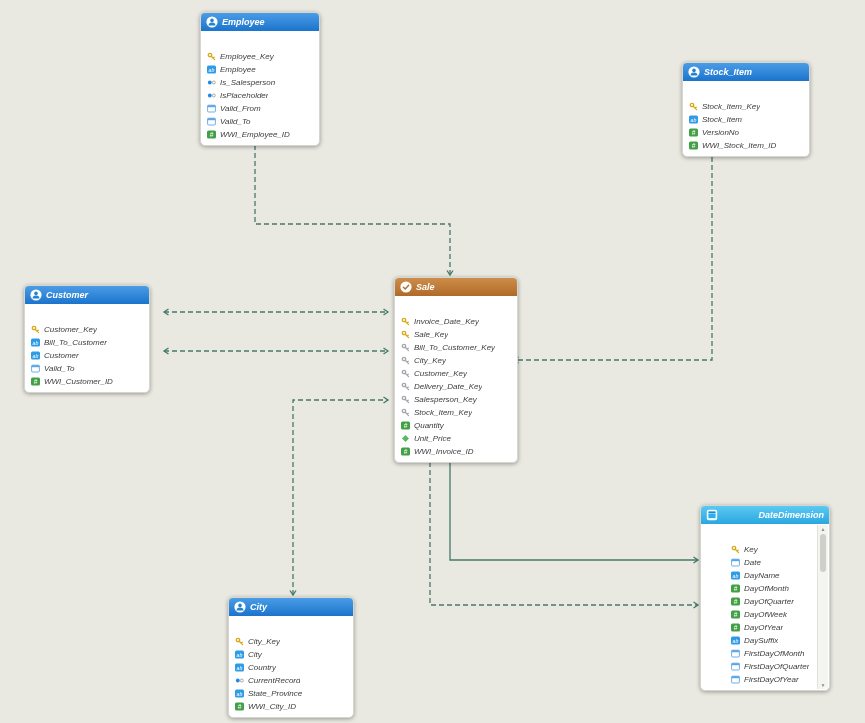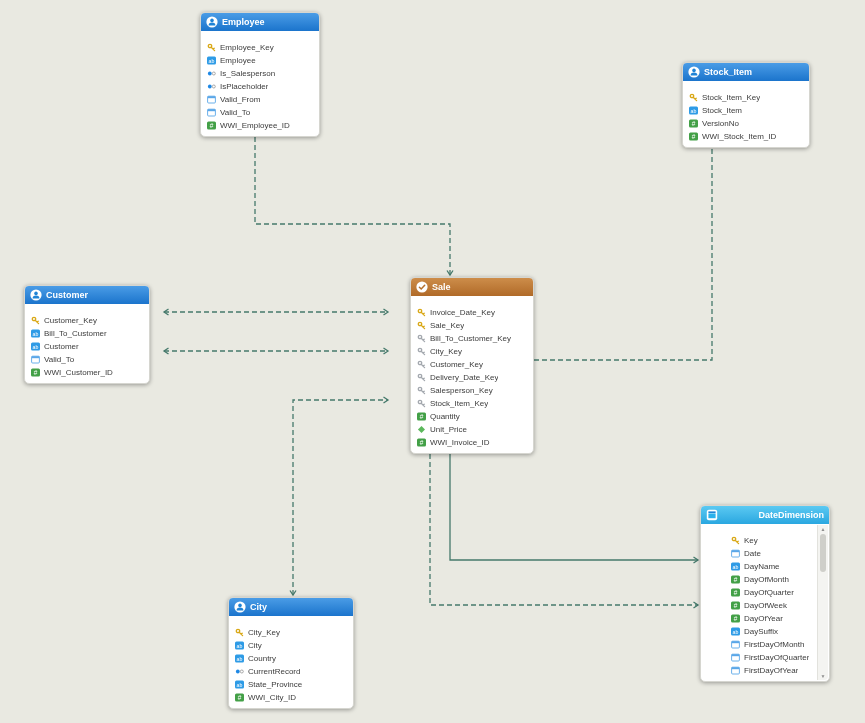--- a/index.html
+++ b/index.html
@@ -13,31 +13,32 @@
   #connections{position:absolute;left:0;top:0;width:865px;height:723px;}
   .conn{fill:none;stroke:#45796b;stroke-width:1.3px;}
   .conn.dashed{stroke-dasharray:5 3;}
   .arrowhead{fill:none;stroke:#45796b;stroke-width:1.3px;}
   .table-card{
     position:absolute;
     background:#ffffff;
     border:1px solid #d6d6d0;
     border-radius:5px;
     box-shadow:0 1px 4px rgba(0,0,0,.35);
+    font-style:italic;
   }
   .table-header{
     height:18px;
     border-radius:4px 4px 0 0;
     display:flex;align-items:center;gap:4px;
     padding:0 5px;
     color:#fff;font-size:9px;font-weight:bold;
     white-space:nowrap;overflow:hidden;
   }
   .hicon{display:inline-flex;width:12px;height:12px;flex:0 0 12px;}
-  .rows{padding:10px 0 4px;}
+  .rows{padding:19px 0 4px;}
   .row{
     height:13px;display:flex;align-items:center;gap:4px;
     padding:0 6px;font-size:8px;color:#3c3c3c;white-space:nowrap;
   }
   .with-scroll .row{padding-right:14px;margin-left:24px;}
   .ficon{display:inline-flex;width:9px;height:9px;flex:0 0 9px;}
   .fname{overflow:hidden;text-overflow:ellipsis;}
   .vscroll{
     position:absolute;top:19px;right:1px;bottom:1px;width:10px;
     background:#f4f4f1;border-left:1px solid #e2e2dd;
@@ -253,21 +254,21 @@
           <span class="ficon">
             <svg width="9" height="9" viewBox="0 0 9 9">
               <rect x="0" y="0.5" width="9" height="8" rx="1.5" fill="#43a047"></rect>
               <text x="4.5" y="7" font-size="6.4" fill="#fff" text-anchor="middle" font-family="Liberation Sans, sans-serif">#</text>
             </svg>
           </span>
           <span class="fname">WWI_Customer_ID</span>
         </div>
       </div>
     </div>
-    <div class="table-card" style="left: 410px; top: 277px; width: 122px;">
+    <div class="table-card" style="left: 394px; top: 277px; width: 122px;">
       <div class="table-header" style="background: linear-gradient(rgb(205, 141, 74), rgb(176, 106, 40));">
         <span class="hicon">
           <svg width="12" height="12" viewBox="0 0 12 12">
             <circle cx="6" cy="6" r="5.6" fill="#fff"></circle>
             <path d="M3.4 6.2 L5.2 8 L8.7 4.2" stroke="#b5702d" stroke-width="1.5" fill="none" stroke-linecap="round"></path>
           </svg>
         </span>
         <span class="htitle">Sale</span>
       </div>
       <div class="rows">

